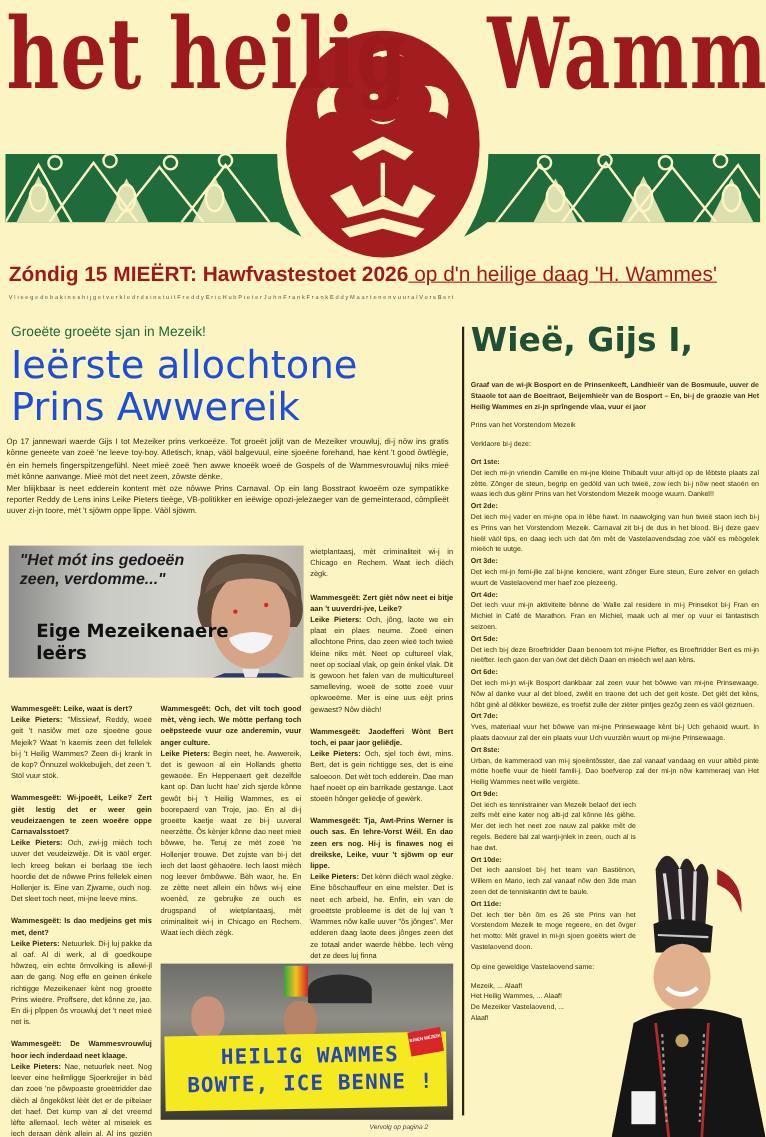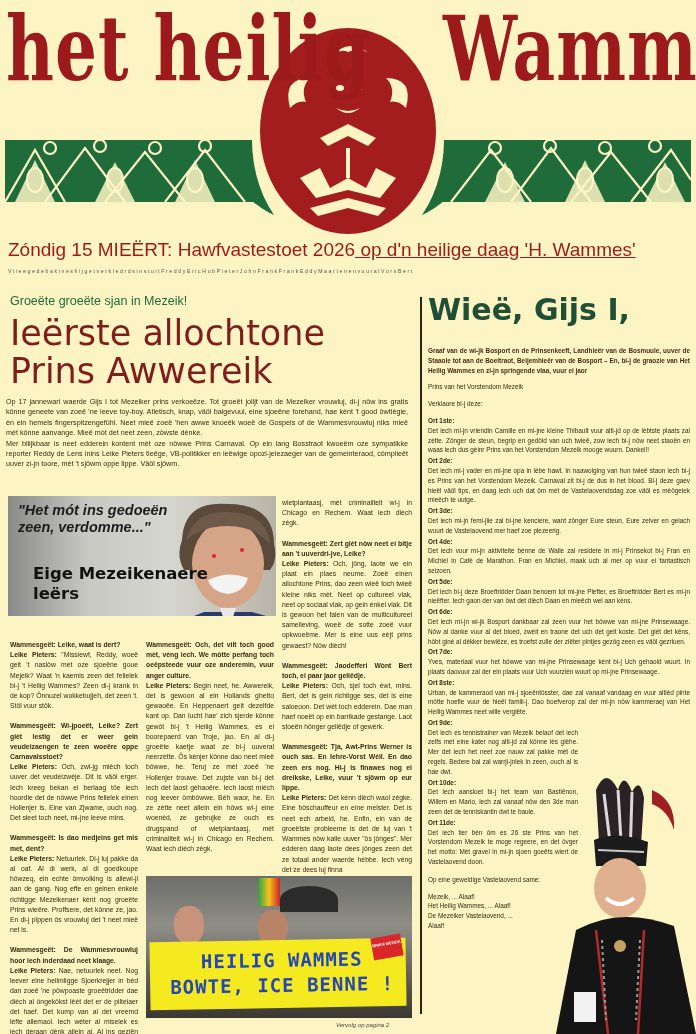--- a/index.html
+++ b/index.html
@@ -36,32 +36,32 @@
     position: absolute; left: 268px; top: 190px; width: 160px; text-align: center;
     color: #fdf4c3; font-size: 22px; letter-spacing: 6px; font-family: "DejaVu Sans", sans-serif;
   }
   .pb-mark { position: absolute; left: 246px; top: 206px; font-size: 8px; color: #1f6b3a; font-weight: bold; padding-left: 39px; }
 
   
   .dateline {
     position: absolute; left: 8px; top: 239px; width: 690px; white-space: nowrap;
     font-size: 19px; color: #9c1a1c; font-family: "Liberation Sans", sans-serif;
   }
-  .dateline b { font-weight: normal; }
+  .dateline b { font-weight: bold; }
   .dateline .light { font-weight: normal; text-decoration: underline; }
   .credits {
     position: absolute; left: 8px; top: 268px; width: 680px; white-space: nowrap; overflow: hidden;
     font-size: 5.2px; letter-spacing: 1.6px; color: #555; 
   }
 
   
   .kicker { position: absolute; left: 10px; top: 294px; font-size: 12.5px; color: #1f6b3a; text-align: right; }
   .headline {
     position: absolute; left: 10px; top: 314px; width: 400px;
-    font-size: 35px; line-height: 38px; color: #7f1d1d; font-family: "DejaVu Sans", sans-serif;
+    font-size: 35px; line-height: 38px; color: #1d4ed8; font-family: "DejaVu Sans", sans-serif;
   }
   .intro {
     position: absolute; left: 6px; top: 397px; width: 402px;
     font-size: 7.2px; line-height: 10.4px; color: #3a2a10; text-align: justify;
   }
   .intro p { margin: 0; }
 
   .photo1 {
     position: absolute; left: 8px; top: 496px; width: 268px; height: 120px;
     background: linear-gradient(90deg, #8a8a88 0%, #c9c9c4 30%, #d6d6d0 60%, #b8b4a8 100%); overflow: hidden;

